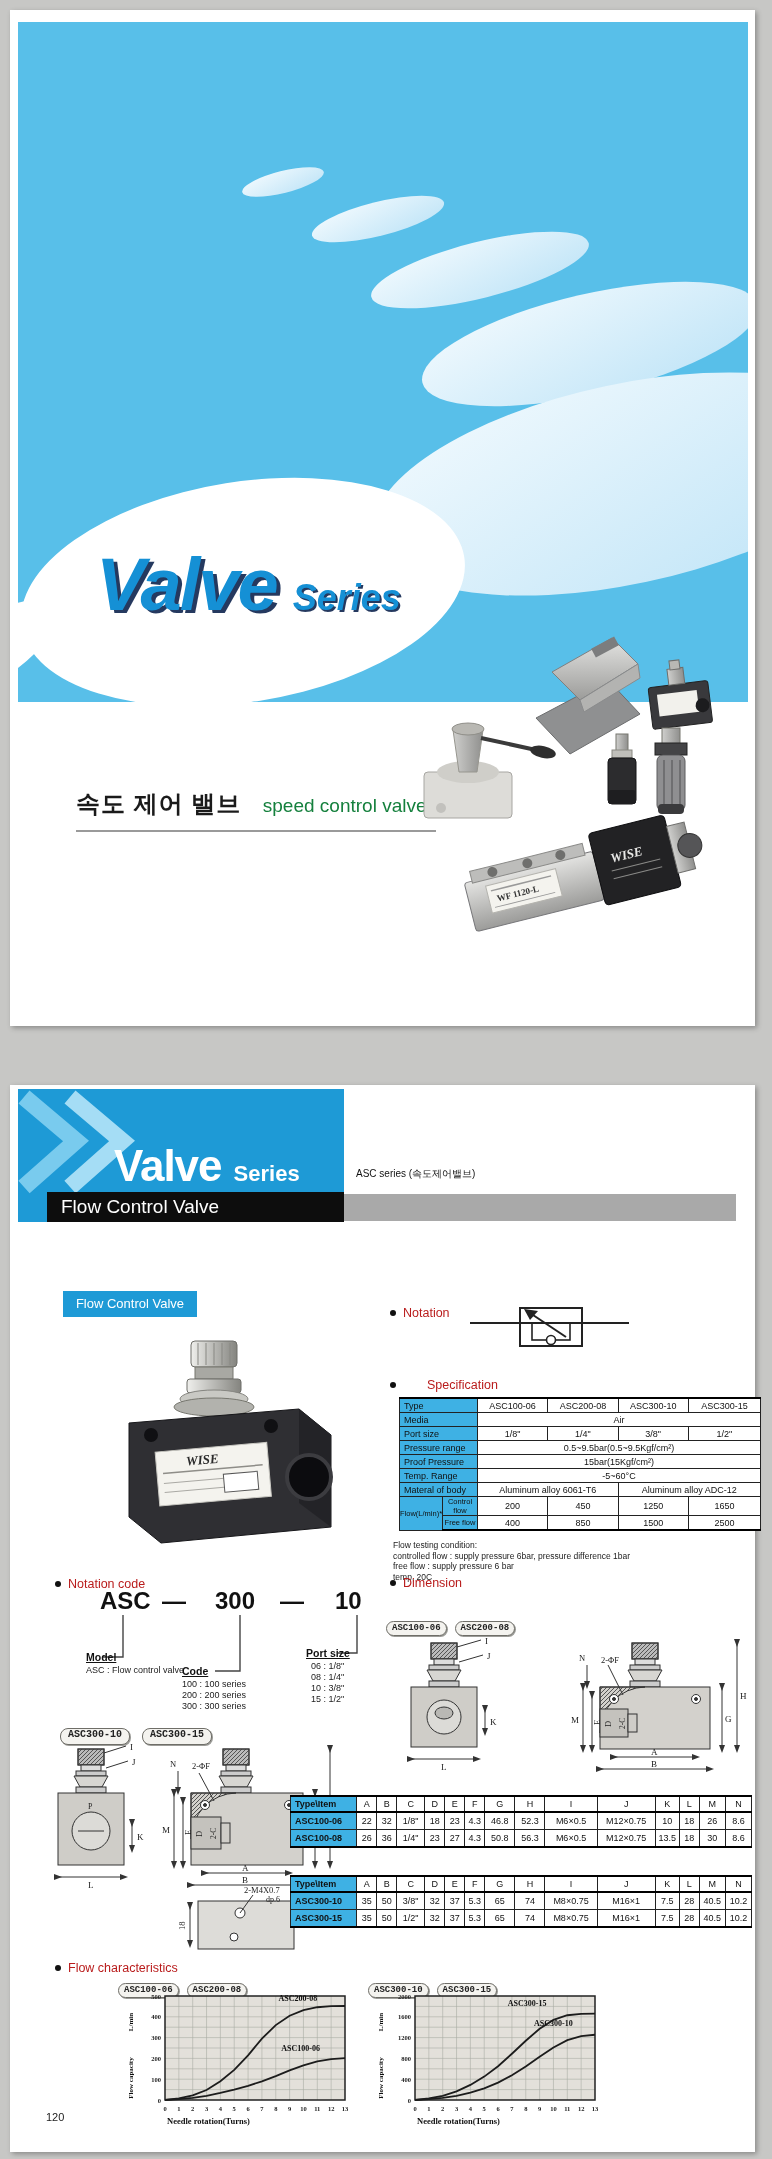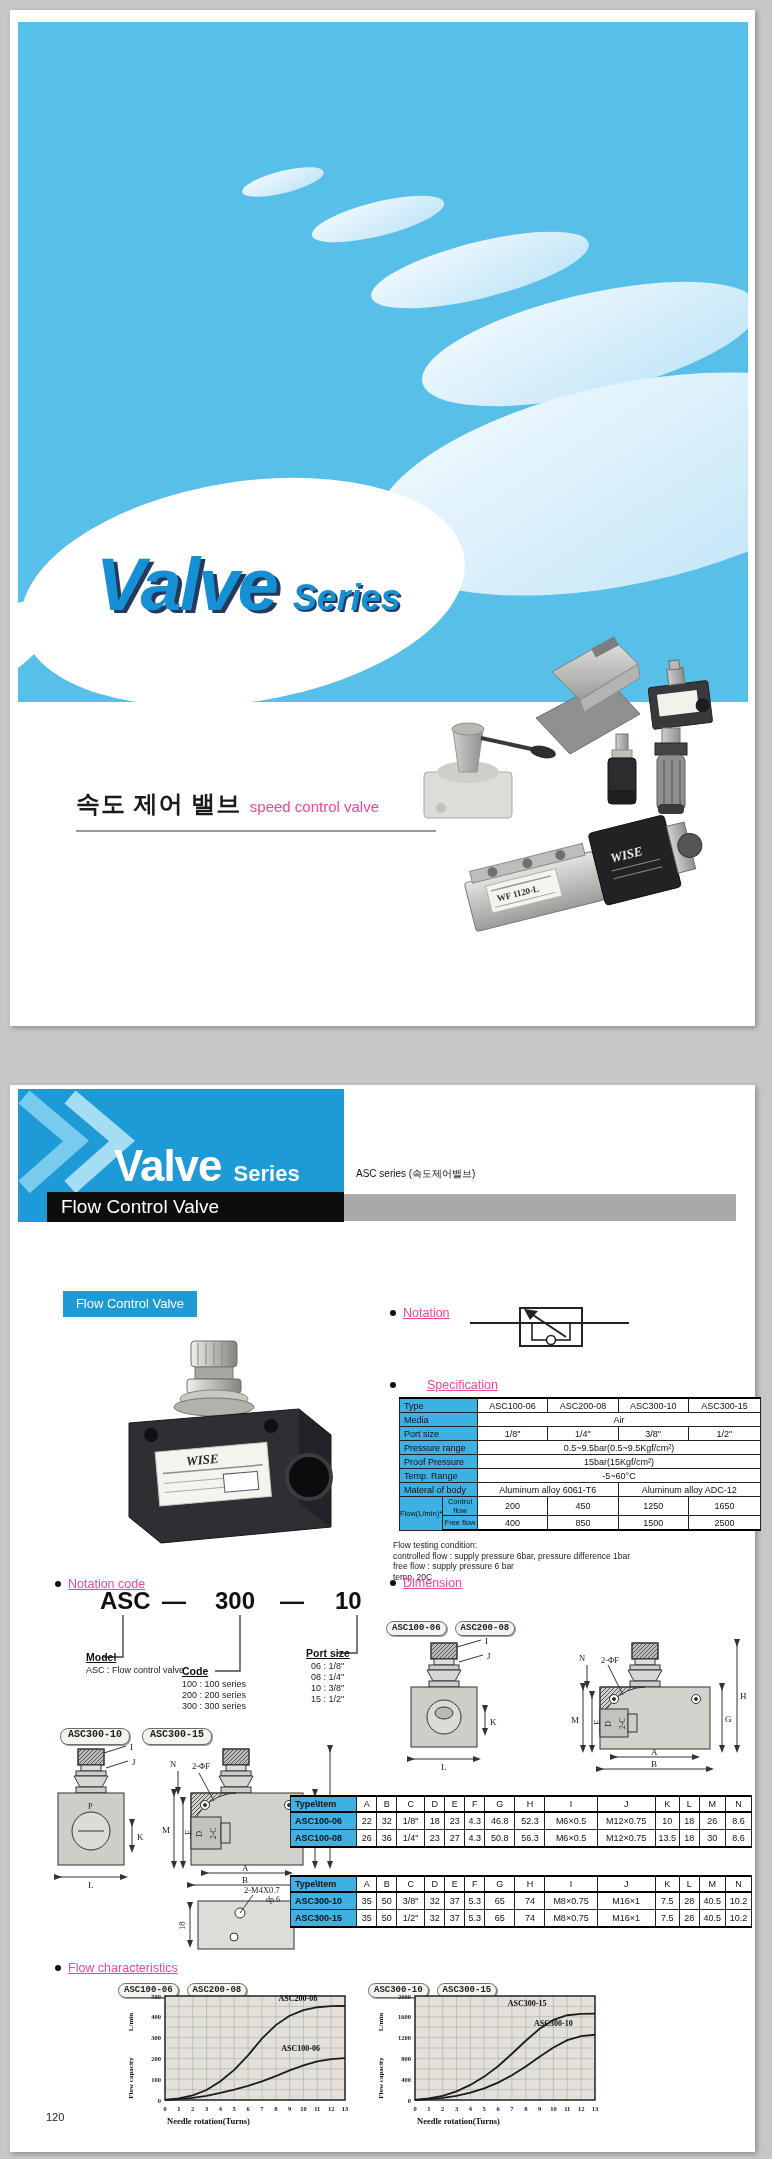--- a/index.html
+++ b/index.html
@@ -8,32 +8,32 @@
   #p1{left:10px;top:10px;width:745px;height:1016px;}
   #p2{left:10px;top:1085px;width:745px;height:1067px;}
   .abs{position:absolute;}
   
   .p1-blue{position:absolute;left:8px;top:12px;width:730px;height:680px;background:#58bfe9;overflow:hidden;}
   .p1-title{position:absolute;left:78px;top:520px;display:flex;align-items:baseline;white-space:nowrap;}
   .p1-valve{font:italic 800 74px "Liberation Sans",sans-serif;color:#1590d5;text-shadow:4px 3px 0 rgba(13,36,78,.9);letter-spacing:-2px;}
   .p1-series{font:italic 700 36px "Liberation Sans",sans-serif;color:#1590d5;text-shadow:2px 2px 0 rgba(13,36,78,.9);margin-left:16px;}
   .p1-sub{position:absolute;left:66px;top:778px;width:360px;border-bottom:2px solid #9a9a9a;padding-bottom:10px;white-space:nowrap;}
   .p1-sub .ko{font-weight:bold;font-size:24px;color:#1a1a1a;letter-spacing:1px;}
-  .p1-sub .en{font-size:15px;color:#ec4899;margin-left:4px;}
+  .p1-sub .en{font-size:19px;color:#15803d;margin-left:17px;}
   
   .hd-blue{position:absolute;left:8px;top:4px;width:326px;height:133px;background:#1e9ad6;overflow:hidden;}
   .hd-title{position:absolute;left:96px;top:52px;display:flex;align-items:baseline;white-space:nowrap;}
   .hd-valve{font:800 44px "Liberation Sans",sans-serif;color:#fff;letter-spacing:-1px;}
   .hd-series{font:700 22px "Liberation Sans",sans-serif;color:#fff;margin-left:12px;}
   .hd-black{position:absolute;left:37px;top:107px;width:297px;height:30px;background:#0d0d0d;color:#fff;font-size:19px;line-height:30px;padding-left:14px;box-sizing:border-box;white-space:nowrap;}
   .hd-gray{position:absolute;left:334px;top:109px;width:392px;height:27px;background:#a9a9a9;}
   .hd-note{position:absolute;left:346px;top:82px;font-size:10px;color:#111;}
   .badge-big{position:absolute;left:53px;top:206px;width:134px;height:26px;background:#1e9ad6;color:#fff;font-size:13px;text-align:center;line-height:26px;}
   
-  .blabel{position:absolute;font-size:12.5px;color:#ec4899;white-space:nowrap;display:flex;align-items:center;text-decoration:underline;}
+  .blabel{position:absolute;font-size:12.5px;color:#b91c1c;white-space:nowrap;display:flex;align-items:center;}
   .dot{width:6px;height:6px;border-radius:50%;background:#111;margin-right:7px;flex:0 0 auto;}
   
   .pill{display:inline-block;padding:0 7px;height:15px;line-height:14px;border:1.5px solid #6f6e68;border-radius:8px;background:#f4f3ef;font:bold 10px "Liberation Mono",monospace;color:#222;box-shadow:1px 1px 0 #9c9c98;margin-right:12px;white-space:nowrap;}
   .pill.sm{font-size:9px;height:13px;line-height:12px;padding:0 5px;margin-right:8px;}
   
   .code-part{position:absolute;font:600 24px "Liberation Sans",sans-serif;color:#111;}
   .oc-label{position:absolute;font:bold 10.5px "Liberation Sans",sans-serif;color:#111;text-decoration:underline;}
   .oc-desc{position:absolute;font-size:9px;color:#222;white-space:nowrap;}
   .oc-list{position:absolute;font-size:9px;color:#222;}
   .oc-list div{line-height:11px;white-space:nowrap;}

